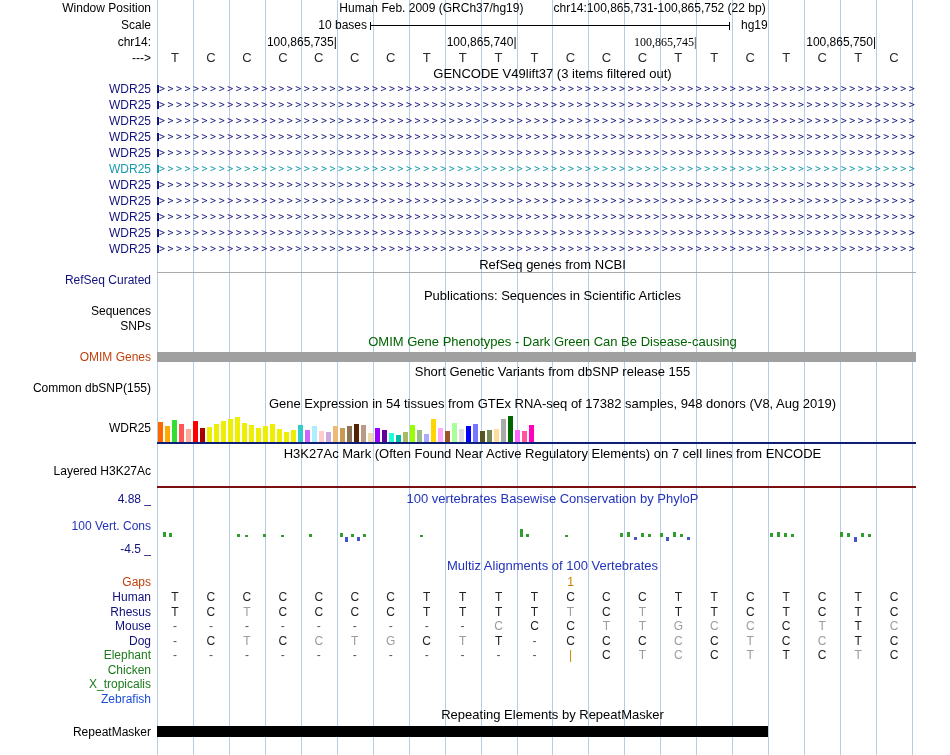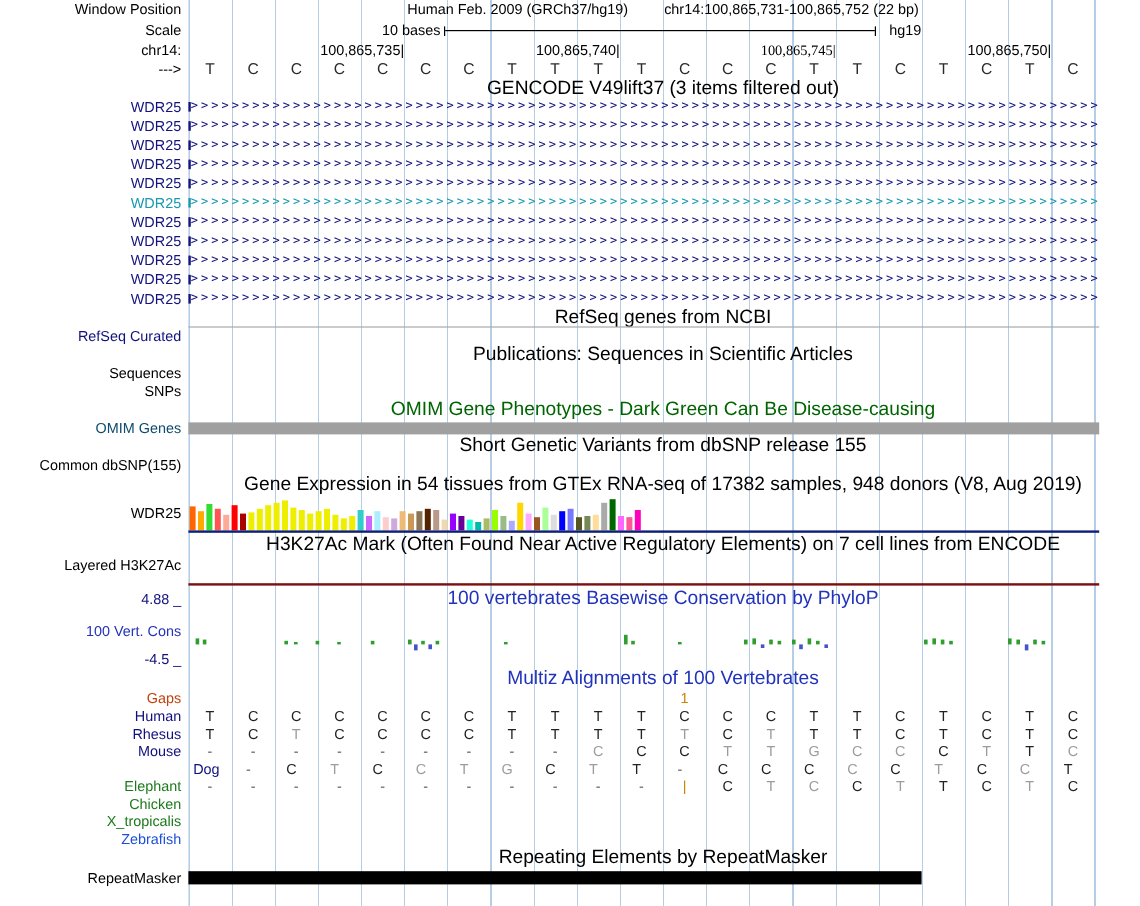--- a/index.html
+++ b/index.html
@@ -26,25 +26,25 @@
   .hsp{height:14.5px;line-height:14.5px}
   .flexcenter{display:flex;justify-content:center;gap:30px}
   .basegrid{display:grid;grid-template-columns:repeat(22,1fr)}
   .cell{text-align:center;overflow:hidden}
   .seq-base{font-size:13px;color:#2a2a2a}
   .coord-tick{position:absolute;top:0;white-space:nowrap}
   .scale-caption{position:absolute;right:581px;top:0}
   .scale-asm{position:absolute;left:584px;top:0}
   .scale-line{position:absolute;left:213px;width:360px;top:5px;height:8px;border-left:1px solid #000;border-right:1px solid #000}
   .scale-line::before{content:"";position:absolute;left:0;right:0;top:3px;height:1px;background:#000}
-  .ttl{font-size:16px}
+  .ttl{font-size:13px}
   .ttl.green{color:#006400}
   .ttl.blue{color:#2233bb}
   .navy{color:#10107e}
-  .green{color:#0c4a6e}
+  .green{color:#c2410c}
   .blue{color:#2233bb}
   .orange{color:#c2410c}
   .arrows{position:absolute;left:2px;right:2px;top:0;bottom:0;overflow:hidden;white-space:nowrap;
     font-family:"DejaVu Sans Mono",monospace;font-size:10px;letter-spacing:2.5px;line-height:16px}
   .endtick{position:absolute;top:4px;width:2px;height:8px}
   .endtick.left{left:0}
   .endtick.right{right:0}
   .refseq-line{position:absolute;top:0;left:0;width:100%;height:1px;background:#aaa}
   .omim-bar{margin-top:2px;height:10px;width:791px;background:#a0a0a0}
   .gtex-row .gutter{line-height:33px}
@@ -511,21 +511,21 @@
             <span class="cell aln" style="color: rgb(156, 156, 156);">C</span>
             <span class="cell aln" style="color: rgb(156, 156, 156);">C</span>
             <span class="cell aln">C</span>
             <span class="cell aln" style="color: rgb(156, 156, 156);">T</span>
             <span class="cell aln">T</span>
             <span class="cell aln" style="color: rgb(156, 156, 156);">C</span>
             <span class="cell aln" style="color: rgb(156, 156, 156);">C</span>
           </div>
         </div>
         <div class="row hsp">
-          <div class="gutter" style="color: rgb(16, 16, 126); margin-left: 32px;">Dog</div>
+          <div class="gutter" style="color: rgb(16, 16, 126);">Dog</div>
           <div class="content basegrid">
             <span class="cell aln dash">-</span>
             <span class="cell aln">C</span>
             <span class="cell aln" style="color: rgb(156, 156, 156);">T</span>
             <span class="cell aln">C</span>
             <span class="cell aln" style="color: rgb(156, 156, 156);">C</span>
             <span class="cell aln" style="color: rgb(156, 156, 156);">T</span>
             <span class="cell aln" style="color: rgb(156, 156, 156);">G</span>
             <span class="cell aln">C</span>
             <span class="cell aln" style="color: rgb(156, 156, 156);">T</span>

